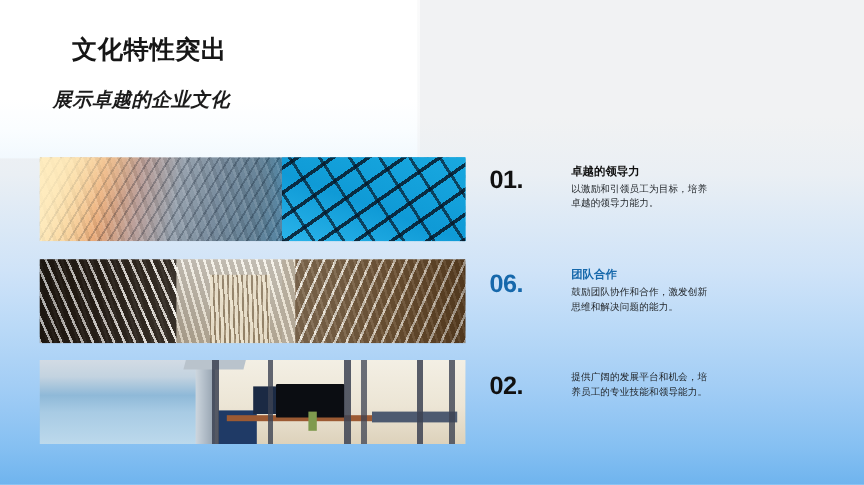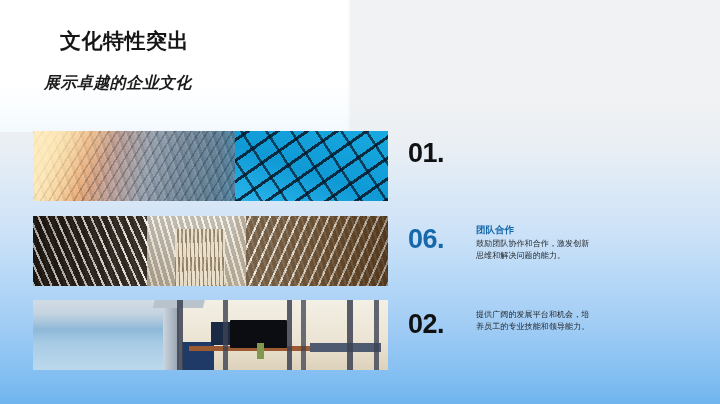--- a/index.html
+++ b/index.html
@@ -113,21 +113,21 @@
   .p3plant{position:absolute;left:63%;top:62%;width:2%;height:22%;
       background:#7f9a4e;}
 
   
   .item{position:absolute;left:408px;width:190px;}
   .item1{top:138px;}
   .item2{top:224px;}
   .item3{top:309px;}
   .num{
     position:absolute;left:0;top:2px;width:62px;
-    font-size:27px;font-weight:bold;line-height:1;
+    font-size:21px;font-weight:bold;line-height:1;
     letter-spacing:-.5px;
   }
   .txt{position:absolute;left:68px;top:0;width:120px;}
   .it-title{font-size:9.5px;font-weight:bold;line-height:1.25;margin:0 0 2px 0;}
   .it-body{font-size:8px;line-height:1.55;color:#23272b;margin:0;letter-spacing:.1px;}
   .dark{color:#111111;}
   .blue{color:#1668ab;}
 </style>
 </head>
 <body>
@@ -168,20 +168,22 @@
     <div class="p3tv"></div>
     <div class="p3plant"></div>
     <div class="p3col"></div>
     <div class="p3beam"></div>
     <div class="p3mull"></div>
   </div>
 
   <div class="item item1">
     <div class="num dark">01.</div>
     <div class="txt">
+      <p class="it-title dark">卓越的领导力</p>
+      <p class="it-body">以激励和引领员工为目标，培养卓越的领导力能力。</p>
     </div>
   </div>
 
   <div class="item item2">
     <div class="num blue">06.</div>
     <div class="txt">
       <p class="it-title blue">团队合作</p>
       <p class="it-body">鼓励团队协作和合作，激发创新思维和解决问题的能力。</p>
     </div>
   </div>

